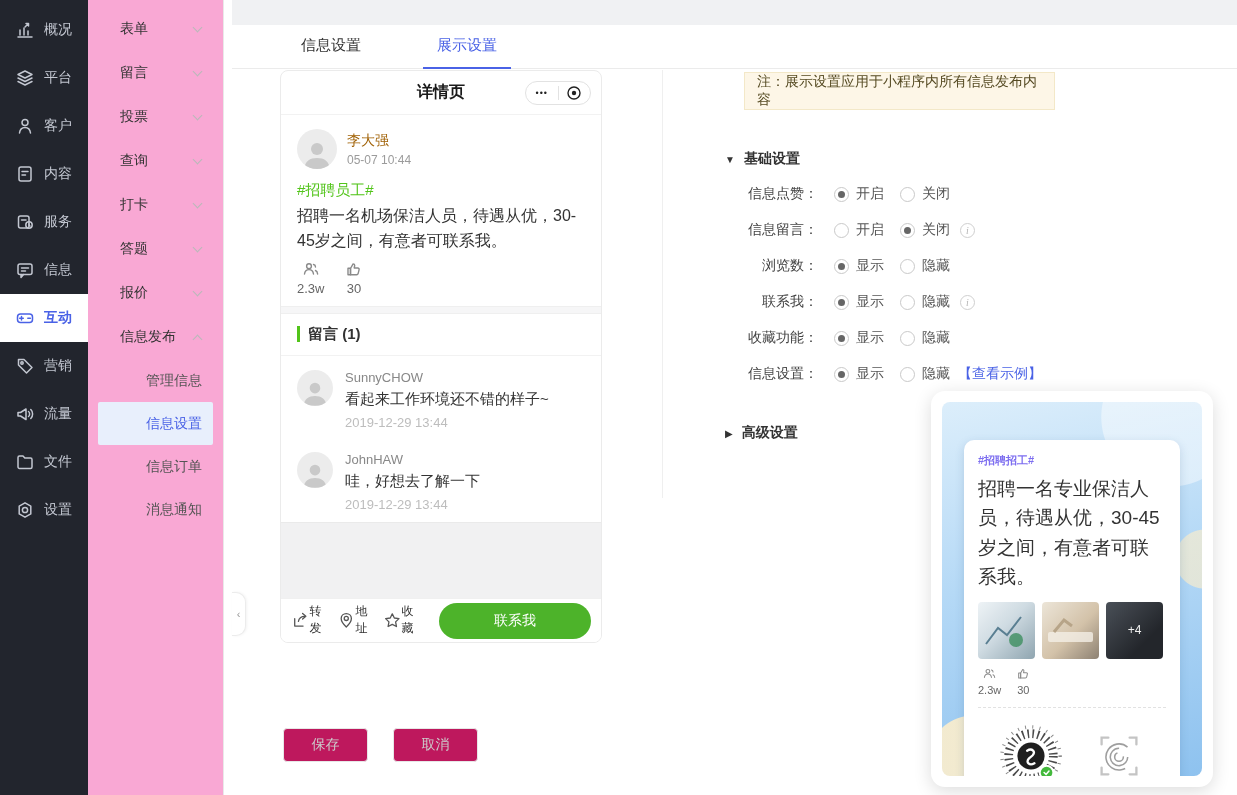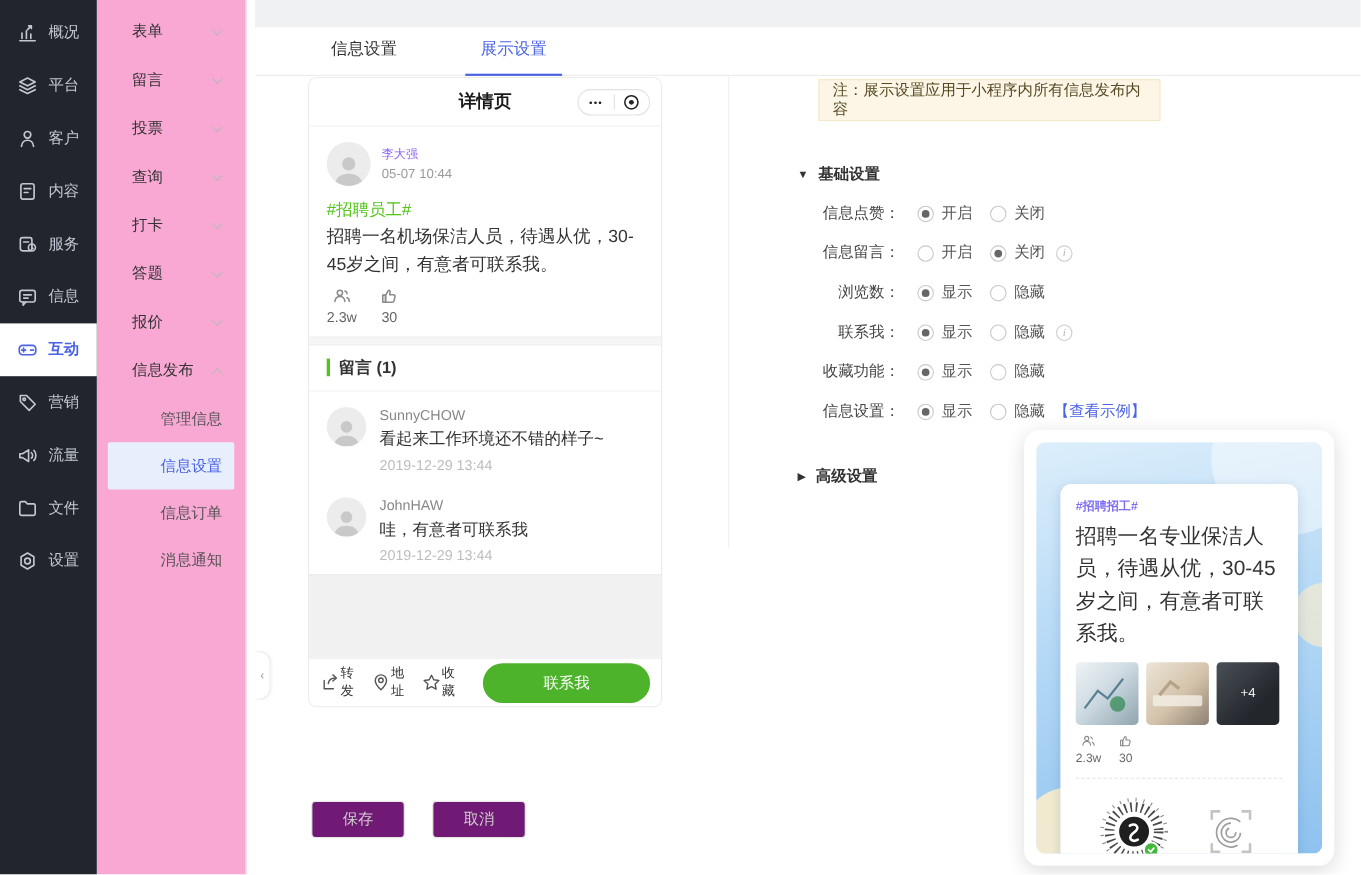--- a/index.html
+++ b/index.html
@@ -38,21 +38,21 @@
   .ph-header { height:44px; border-bottom:1px solid #f2f2f2; position:relative; display:flex; align-items:center; justify-content:center; flex:none; }
   .ph-title { font-size:16px; font-weight:bold; color:#1a1a1a; }
   .capsule { position:absolute; right:10px; top:10px; width:66px; height:24px; border:1px solid #e2e2e2; border-radius:13px; display:flex; align-items:center; }
   .cap-dots { flex:1; text-align:center; font-size:9px; letter-spacing:1px; color:#222; }
   .cap-div { width:1px; height:14px; background:#e2e2e2; }
   .cap-target { flex:1; display:flex; justify-content:center; }
   .post { padding:14px 16px 10px; flex:none; }
   .post-head { display:flex; gap:10px; align-items:center; }
   .avatar { width:40px; height:40px; border-radius:50%; background:#ececec; overflow:hidden; flex:none; display:flex; align-items:flex-end; justify-content:center; }
   .avatar.small { width:36px; height:36px; }
-  .p-name { font-size:11px; color:#8b5cf6; }
+  .p-name { font-size:14px; color:#a16207; }
   .p-time { font-size:12px; color:#9b9b9b; margin-top:3px; }
   .p-tag { color:#52c41a; font-size:15px; margin-top:12px; }
   .p-text { font-size:16px; color:#333; line-height:1.55; margin-top:4px; }
   .p-stats { display:flex; gap:22px; margin-top:8px; color:#666; font-size:13px; align-items:center; }
   .stat { display:flex; align-items:center; gap:5px;flex-direction:column; }
   .stat svg { stroke:#8a8a8a; fill:none; stroke-width:1.4; stroke-linecap:round; stroke-linejoin:round; }
   .band { height:8px; background:#f6f6f7; border-top:1px solid #efefef; border-bottom:1px solid #efefef; flex:none; }
   .cmt-head { height:42px; display:flex; align-items:center; padding-left:16px; border-bottom:1px solid #f2f2f2; gap:8px; flex:none; }
   .green-bar { width:3px; height:16px; background:#52c41a; }
   .cmt-title { font-size:15px; font-weight:bold; color:#333; }
@@ -101,21 +101,21 @@
   .pc-img.i3 { background:linear-gradient(135deg,#4a5058 0%,#23262b 70%); }
   .pc-img .plus { position:absolute; inset:0; display:flex; align-items:center; justify-content:center; color:#f0f0f0; font-size:12px; }
   .pc-stats { display:flex; gap:16px; margin-top:9px; align-items:center; color:#666; font-size:11px; }
   .pc-stats svg { stroke:#8a8a8a; fill:none; stroke-width:1.3; stroke-linecap:round; stroke-linejoin:round; }
   .pc-sep { border-top:1px dashed #e2e2e2; margin-top:11px; }
   .pc-qr-row { display:flex; align-items:center; justify-content:space-around; padding:14px 6px 0; }
   .pc-caption { text-align:center; font-size:11px; color:#555; margin-top:9px; }
 
   
   .actions { position:absolute; left:51px; top:728px; display:flex; gap:25px; }
-  .btn-plain { width:85px; height:34px; background:#701a75; border:1px solid #e7e7e7; border-radius:4px; color:#ccc; font-size:14px; cursor:pointer; font-family:inherit; }
+  .btn-plain { width:85px; height:34px; background:#be185d; border:1px solid #e7e7e7; border-radius:4px; color:#ccc; font-size:14px; cursor:pointer; font-family:inherit; }
 </style>
 </head>
 <body>
 
 <div class="sidebar">
   <div class="nav-item">
     <span class="nav-icon">
         <svg width="20" height="20" viewBox="0 0 20 20">
           <path d="M3 17h14"></path>
           <path d="M5 15v-5M9 15V8M13 15v-4"></path>
@@ -349,21 +349,21 @@
       </div>
       <div class="comment">
         <div class="avatar small">
             <svg width="30" height="27" viewBox="0 0 34 30">
               <circle cx="17" cy="10" r="6" fill="#c9c9c9"></circle>
               <path d="M4 30c1-8 6-11 13-11s12 3 13 11z" fill="#c9c9c9"></path>
             </svg>
           </div>
         <div>
           <div class="c-name">JohnHAW</div>
-          <div class="c-text">哇，有意者可联系我</div>
+          <div class="c-text">哇，好想去了解一下</div>
           <div class="c-time">2019-12-29 13:44</div>
         </div>
       </div>
     </div>
 
     <div class="filler"></div>
 
     <div class="ph-footer">
       <div class="f-act">
         <svg width="19" height="19" viewBox="0 0 20 20">

